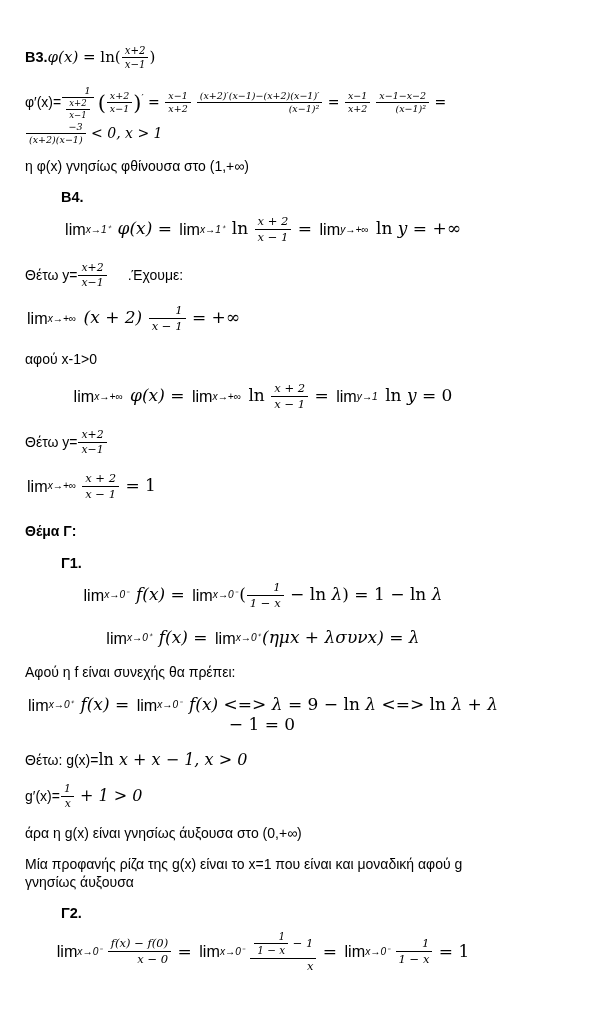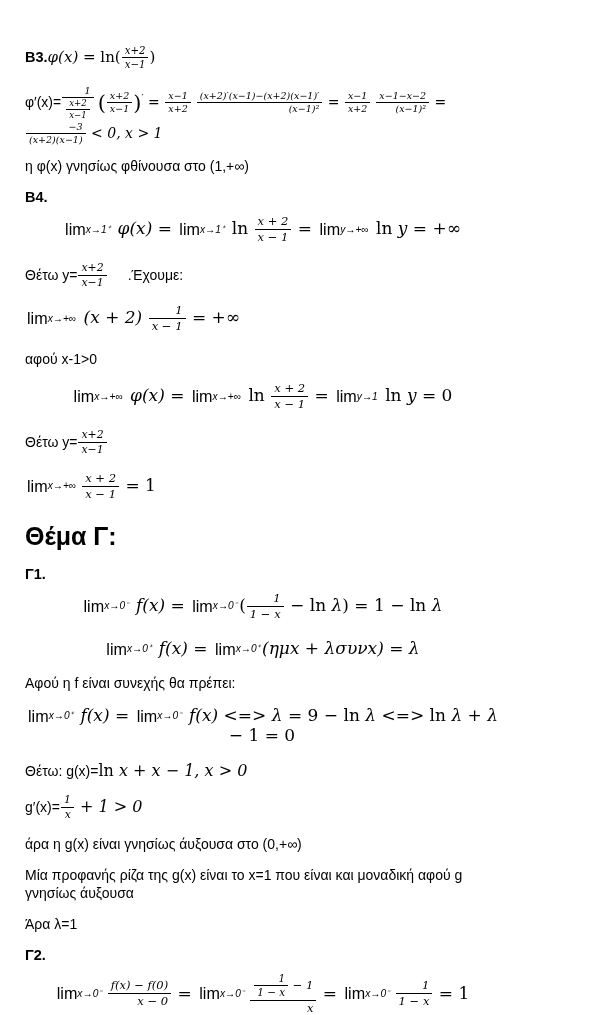--- a/index.html
+++ b/index.html
@@ -3,22 +3,22 @@
 <meta charset="utf-8">
 <style>
   html,body{margin:0;padding:0;background:#ffffff;color:#000000;}
   body{width:600px;font-family:"Liberation Sans",sans-serif;}
   .page{box-sizing:border-box;width:524px;height:1015px;padding:44px 25px 16px 25px;overflow:hidden;background:#ffffff;}
   .line{margin:0 0 13px 0;min-height:18px;}
   
   .t-sans{font-size:14px;}
   .t-bold{font-size:14.5px;font-weight:bold;}
   .heading{margin:20px 0 14px 0;}
-  .heading .t-bold{font-size:25px;}
-  .label{margin-bottom:8px;}
+  .heading .t-bold{font-size:14px;}
+  .label{margin-bottom:8px;margin-left:36px;}
   
   .t-math{font-family:"DejaVu Serif",serif;font-style:italic;}
   .t-rm{font-family:"DejaVu Serif",serif;font-style:normal;}
   .t-sup{font-family:"DejaVu Serif",serif;font-size:0.7em;vertical-align:super;font-style:normal;}
   .t-big{font-family:"DejaVu Serif",serif;font-style:normal;font-size:1.5em;vertical-align:middle;line-height:1;}
   .t-sp{display:inline-block;}
   
   .eq{font-family:"DejaVu Serif",serif;font-size:17px;margin:6px 0 16px 0;}
   .eq-center{text-align:center;}
   .eq-left{text-align:left;}
@@ -147,21 +147,20 @@
         <span class="lim-word">lim</span>
         <span class="lim-sub">x→0⁻</span>
       </span><span class="t-math"> f(x)</span><span class="t-rm"> &lt;=&gt; </span><span class="t-math">λ</span><span class="t-rm"> = 9 − ln </span><span class="t-math">λ</span><span class="t-rm"> &lt;=&gt; ln </span><span class="t-math">λ + λ</span><span class="t-rm"> − 1 = 0</span></div>
   <div class="line text"><span class="t-sans">Θέτω: g(x)=</span><span class="t-rm">ln </span><span class="t-math">x + x − 1, x &gt; 0</span></div>
   <div class="line text"><span class="t-sans">g′(x)=</span><span class="frac">
         <span class="num">1</span>
         <span class="den">x</span>
       </span><span class="t-math"> + 1 &gt; 0</span></div>
   <div class="line text"><span class="t-sans">άρα η g(x) είναι γνησίως άυξουσα στο (0,+∞)</span></div>
   <div class="line text"><span class="t-sans">Μία προφανής ρίζα της g(x) είναι το x=1 που είναι και μοναδική αφού g γνησίως άυξουσα</span></div>
-  <div class="line text"><span class="t-sans">Άρα λ=1</span></div>
   <div class="line label"><span class="t-bold">Γ2.</span></div>
   <div class="line eq eq-center"><span class="lim">
         <span class="lim-word">lim</span>
         <span class="lim-sub">x→0⁻</span>
       </span><span class="t-sp" style="width: 3px;"></span><span class="frac">
         <span class="num">f(x) − f(0)</span>
         <span class="den">x − 0</span>
       </span><span class="t-rm"> = </span><span class="lim">
         <span class="lim-word">lim</span>
         <span class="lim-sub">x→0⁻</span>

